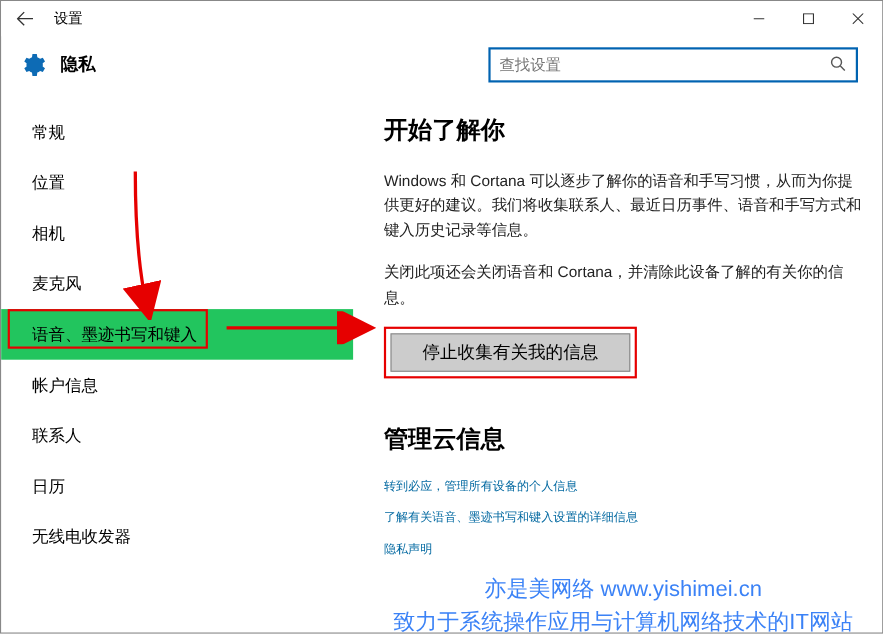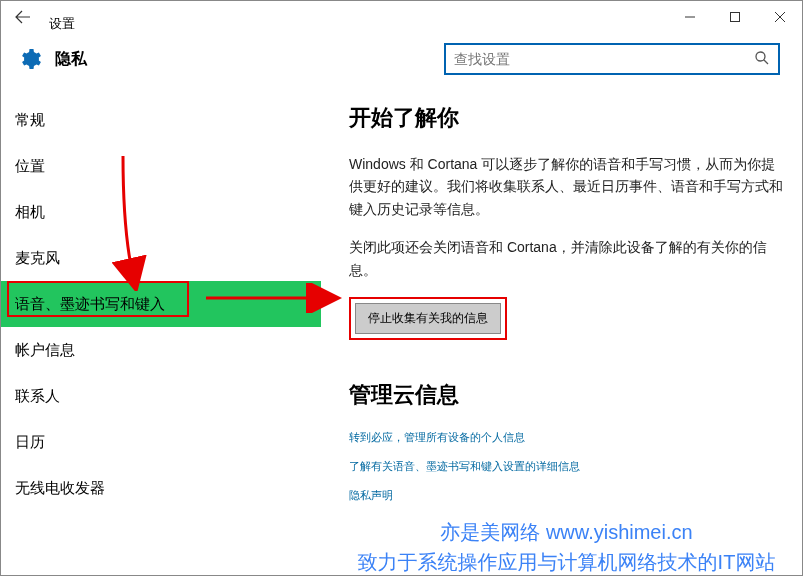--- a/index.html
+++ b/index.html
@@ -1,37 +1,37 @@
 <!DOCTYPE html>
 <html><head>
 <meta charset="utf-8">
 <style>
 * { margin: 0; padding: 0; box-sizing: border-box; }
 body { font-family: "Microsoft YaHei", "Segoe UI", sans-serif; font-size: 14px; background: #fff; width: 803px; height: 576px; overflow: hidden; border: 1px solid #888; position: relative; }
-.titlebar { height: 32px; display: flex; align-items: flex-end; background: #fff; }
+.titlebar { height: 32px; display: flex; align-items: center; background: #fff; }
 .titlebar .back { width: 44px; height: 32px; display: flex; align-items: center; justify-content: center; }
 .titlebar .title { flex: 0 0 auto; padding-left: 4px; font-size: 13px; }
 .titlebar .spacer { flex: 1; }
 .titlebar .winbtn { width: 45px; height: 32px; display: flex; align-items: center; justify-content: center; color: #333; }
 .header { height: 52px; display: flex; align-items: center; padding: 0 16px; }
 .header .gear { width: 26px; height: 26px; color: #0063b1; margin-right: 12px; display: flex; align-items: center; justify-content: center; }
 .header .pagetitle { font-size: 16px; font-weight: 600; }
 .header .spacer { flex: 1; }
 .searchbox { width: 336px; height: 32px; border: 2px solid #0063b1; display: flex; align-items: center; padding: 0 8px; margin-right: 6px; }
 .searchbox input { flex: 1; border: none; outline: none; font-size: 14px; color: #777; background: transparent; font-family: inherit; }
 .searchbox .sicon { color: #444; }
 .body { display: flex; height: 490px; }
 .sidebar { width: 320px; padding-top: 12px; position: relative; }
-.sidebar .item { height: 46px; display: flex; align-items: center; padding: 0 14px; font-size: 15px; cursor: pointer; position: relative; }
+.sidebar .item { height: 46px; display: flex; align-items: center; padding: 0 28px; font-size: 15px; cursor: pointer; position: relative; }
 .sidebar .item.selected { background: #22c55e; }
 .highlight-box { position: absolute; border: 2px solid #e60000; pointer-events: none; }
 .content { flex: 1; padding: 8px 18px 0 28px; overflow: hidden; }
 .content h2 { font-size: 22px; font-weight: 700; margin: 10px 0 20px 0; }
 .content p { font-size: 14px; line-height: 1.6; color: #222; margin-bottom: 16px; }
-.stopbtn { display: inline-block; background: #ccc; border: 1px solid #888; padding: 6px 12px; font-size: 12px; cursor: pointer; font-family: inherit; }
+.stopbtn { display: inline-block; background: #ccc; border: 1px solid #888; padding: 6px 28px; font-size: 16px; cursor: pointer; font-family: inherit; }
 .stopbtn-wrap { display: inline-block; border: 2px solid #e60000; padding: 4px; margin-bottom: 30px; }
 .content a { color: #0369a1; text-decoration: none; display: block; margin-bottom: 14px; font-size: 11px; }
 .watermark { color: #3b82f6; font-size: 20px; line-height: 1.5; text-align: center; }
 .arrow1 { position: absolute; pointer-events: none; }
 .arrow2 { position: absolute; pointer-events: none; }
 </style>
 </head>
 <body>
 
 <div class="titlebar">

